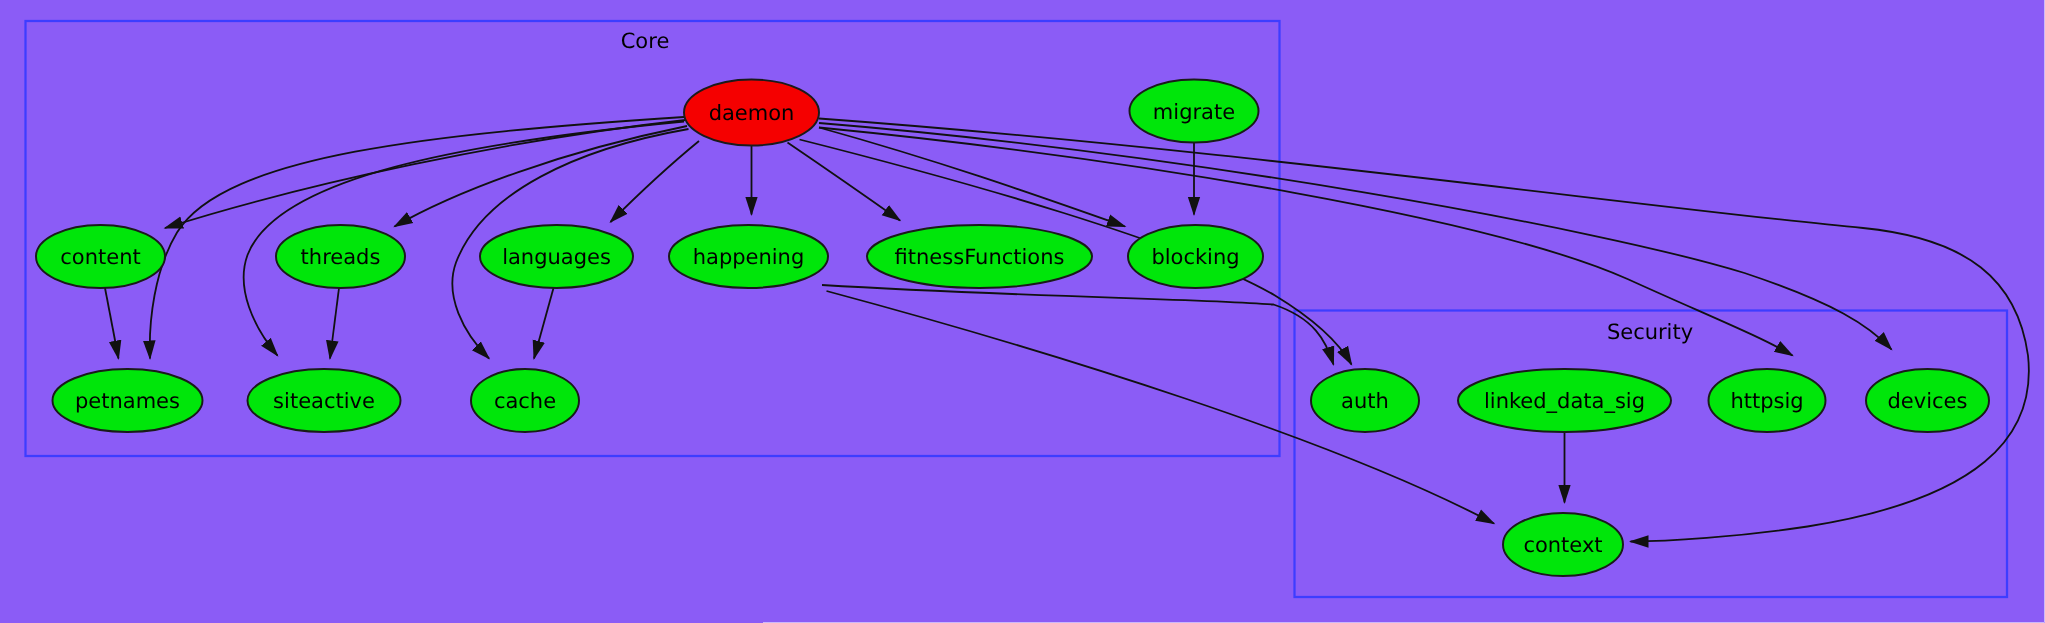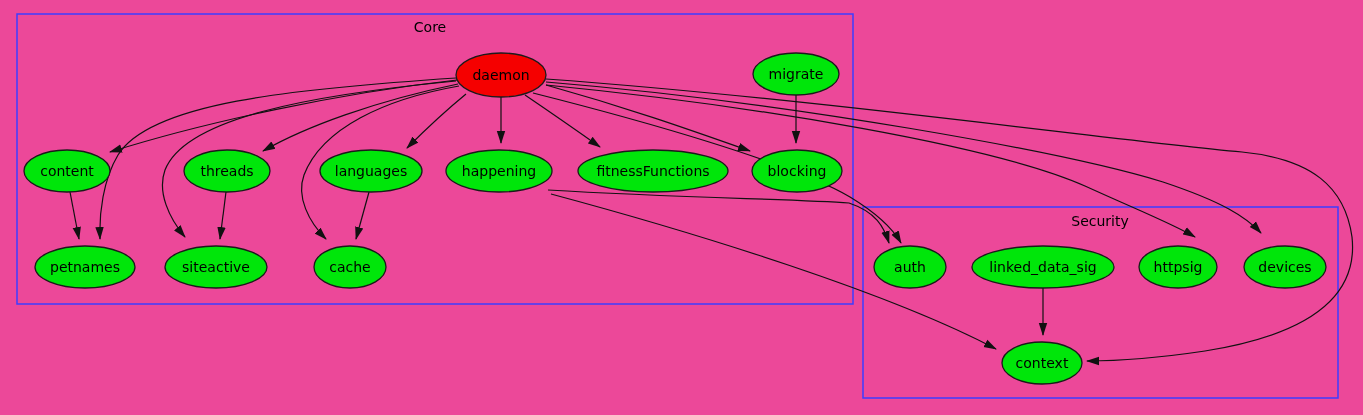--- a/index.html
+++ b/index.html
@@ -5,21 +5,21 @@
   html, body {
     margin: 0;
     padding: 0;
     background: #ffffff;
     font-family: "DejaVu Sans", "Liberation Sans", sans-serif;
   }
   .canvas-wrap {
     position: relative;
     width: 1363px;
     height: 415px;
-    background: #ec4899;
+    background: #8b5cf6;
     overflow: hidden;
   }
   svg text {
     font-family: "DejaVu Sans", "Liberation Sans", sans-serif;
     font-size: 14px;
   }
 </style>
 </head>
 <body>
 

